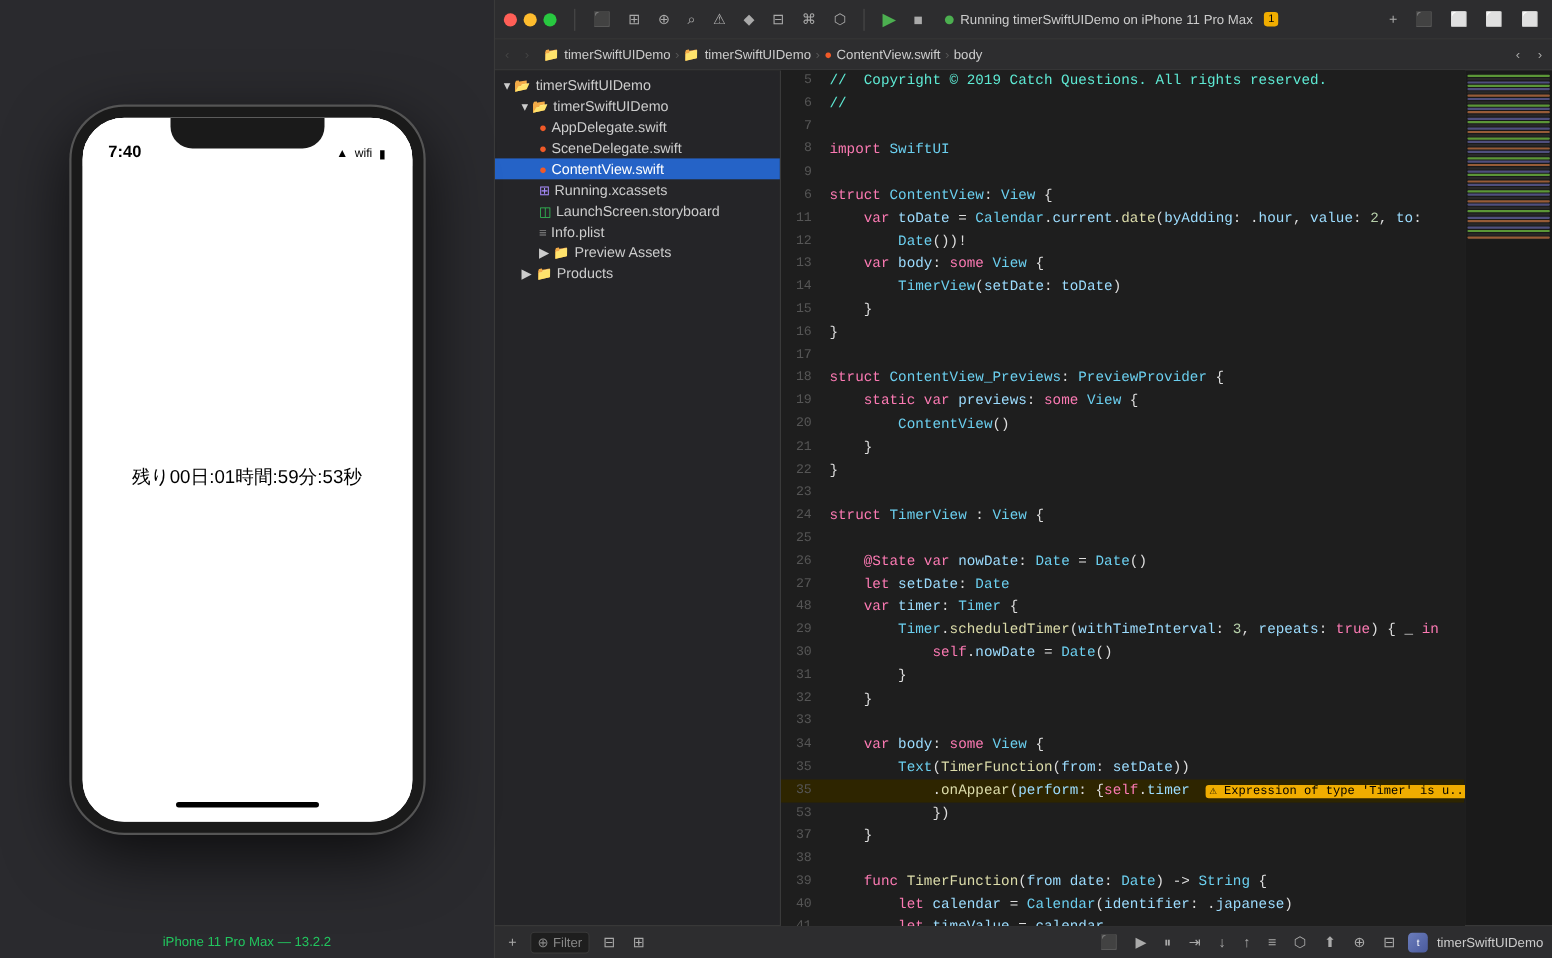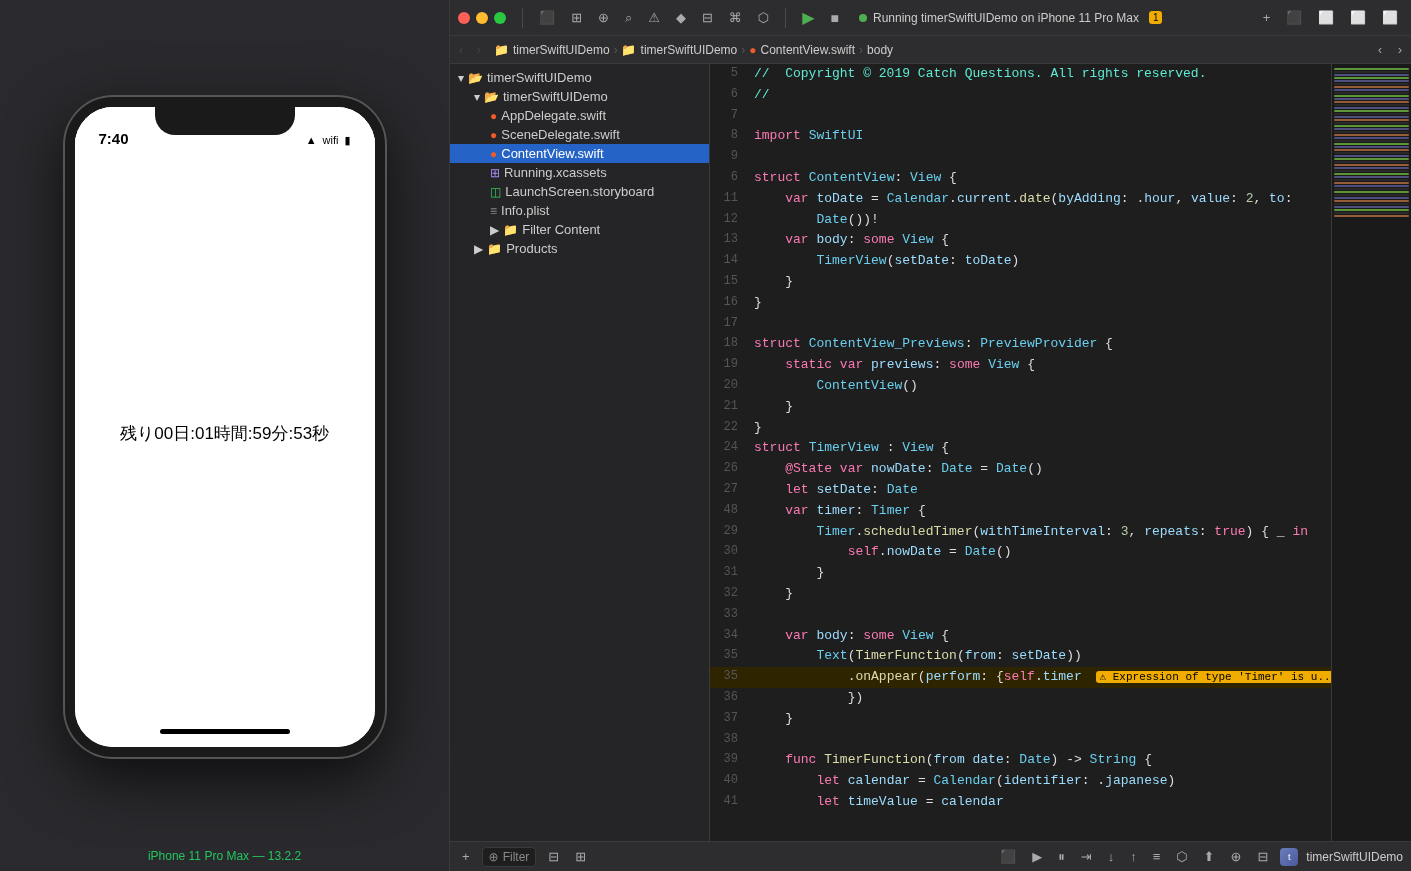--- a/index.html
+++ b/index.html
@@ -530,21 +530,21 @@
         <span class="indent"></span>
         <span class="tree-icon plist-icon">≡</span>
         <span>Info.plist</span>
       </div>
 
       <div class="file-tree-item">
         <span class="indent"></span>
         <span class="indent"></span>
         <span class="tree-icon">▶</span>
         <span class="tree-icon group-icon">📁</span>
-        <span>Filter Content</span>
+        <span>Preview Assets</span>
       </div>
 
       <div class="file-tree-item">
         <span class="indent"></span>
         <span class="tree-icon">▶</span>
         <span class="tree-icon group-icon">📁</span>
         <span>Products</span>
       </div>
 
     </div>
@@ -617,22 +617,30 @@
       </div>
       <div class="code-line">
         <div class="line-number">21</div>
         <div class="line-content">    <span class="plain">}</span></div>
       </div>
       <div class="code-line">
         <div class="line-number">22</div>
         <div class="line-content"><span class="plain">}</span></div>
       </div>
       <div class="code-line">
+        <div class="line-number">23</div>
+        <div class="line-content"> </div>
+      </div>
+      <div class="code-line">
         <div class="line-number">24</div>
         <div class="line-content"><span class="kw">struct</span> <span class="type">TimerView</span><span class="plain"> : </span><span class="type">View</span><span class="plain"> {</span></div>
+      </div>
+      <div class="code-line">
+        <div class="line-number">25</div>
+        <div class="line-content"> </div>
       </div>
       <div class="code-line">
         <div class="line-number">26</div>
         <div class="line-content">    <span class="kw">@State</span> <span class="kw">var</span> <span class="prop">nowDate</span><span class="plain">: </span><span class="type">Date</span><span class="plain"> = </span><span class="type">Date</span><span class="plain">()</span></div>
       </div>
       <div class="code-line">
         <div class="line-number">27</div>
         <div class="line-content">    <span class="kw">let</span> <span class="prop">setDate</span><span class="plain">: </span><span class="type">Date</span></div>
       </div>
       <div class="code-line">
@@ -665,21 +673,21 @@
       </div>
       <div class="code-line">
         <div class="line-number">35</div>
         <div class="line-content">        <span class="type">Text</span><span class="plain">(</span><span class="func-call">TimerFunction</span><span class="plain">(</span><span class="param">from</span><span class="plain">: </span><span class="prop">setDate</span><span class="plain">))</span></div>
       </div>
       <div class="code-line warning-line">
         <div class="line-number">35</div>
         <div class="line-content">            <span class="plain">.</span><span class="func-call">onAppear</span><span class="plain">(</span><span class="param">perform</span><span class="plain">: {</span><span class="kw">self</span><span class="plain">.</span><span class="prop">timer</span> <span class="warn-inline">⚠ Expression of type 'Timer' is u...</span></div>
       </div>
       <div class="code-line">
-        <div class="line-number">36</div>
+        <div class="line-number">53</div>
         <div class="line-content">            <span class="plain">})</span></div>
       </div>
       <div class="code-line">
         <div class="line-number">37</div>
         <div class="line-content">    <span class="plain">}</span></div>
       </div>
       <div class="code-line">
         <div class="line-number">38</div>
         <div class="line-content"> </div>
       </div>

